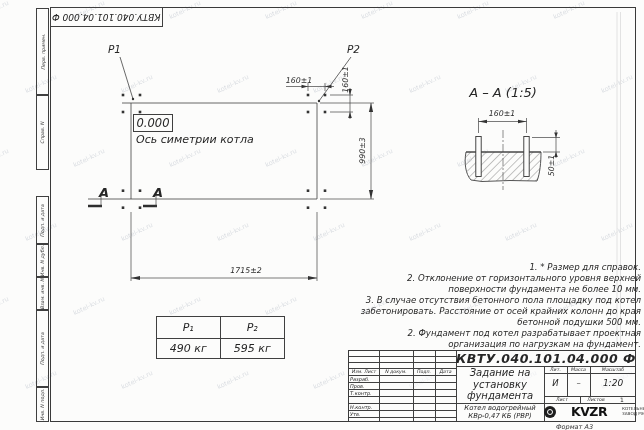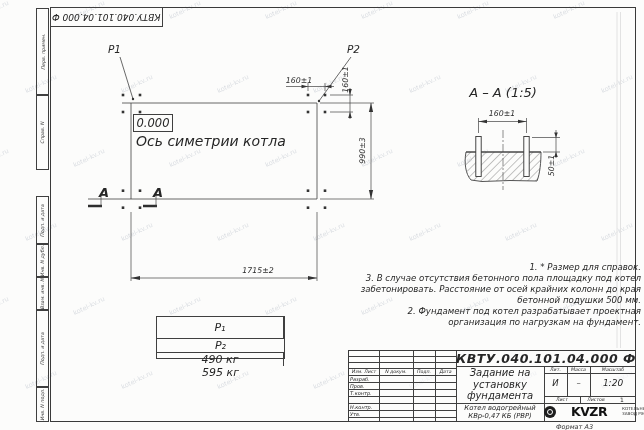--- a/index.html
+++ b/index.html
@@ -21,21 +21,21 @@
   .txt{position:absolute;z-index:5;white-space:nowrap;}
   .dim{font:italic 7.8px "DejaVu Sans",sans-serif;color:#2c2c2c;text-align:center;}
   .rot90{transform:rotate(-90deg);transform-origin:center;}
   
   #notes{position:absolute;left:349px;top:262px;width:292px;z-index:5;}
   #notes p{margin:0;font:italic 8.6px "DejaVu Sans",sans-serif;line-height:11px;
            text-indent:16px;color:#262626;text-align:right;}
   
   .ptable{position:absolute;left:156px;top:316px;width:129px;height:43px;z-index:5;
           border:0.9px solid #3f3f3f;box-sizing:border-box;display:grid;
-          grid-template-columns:1fr;grid-template-rows:22px 1fr;}
+          grid-template-columns:1fr 1fr;grid-template-rows:22px 1fr;}
   .ptable div{display:flex;align-items:center;justify-content:center;
               border-right:0.9px solid #3f3f3f;border-bottom:0.9px solid #3f3f3f;
               font:italic 11px "DejaVu Sans",sans-serif;}
   .ptable div:nth-child(2n){border-right:none;}
   .ptable div:nth-child(3),.ptable div:nth-child(4){border-bottom:none;}
   
   .tb{position:absolute;left:348px;top:350px;width:288px;height:72px;
       border:1.1px solid #3a3a3a;box-sizing:border-box;z-index:6;background:rgba(252,252,251,.6);}
   .tb .hl{position:absolute;height:0.8px;background:#3f3f3f;}
   .tb .vl{position:absolute;width:0.8px;background:#3f3f3f;}
@@ -198,43 +198,44 @@
   <div class="box sideStamp" style="left:36px;top:387px;width:13px;height:35px;">
       <span>Инв. N подл.</span>
     </div>
 
   <div class="txt it" style="left:108px;top:43px;font-size:10.5px;">P1</div>
   <div class="txt it" style="left:347px;top:43px;font-size:10.5px;">P2</div>
 
   <div class="box" style="left:133px;top:114px;width:40px;height:18px;display:flex;align-items:center;justify-content:center;z-index:5;">
     <span class="it" style="font-size:11.5px;">0.000</span>
   </div>
-  <div class="txt it" style="left:136px;top:133px;font-size:14px;">Ось симетрии котла</div>
+  <div class="txt it" style="left:136px;top:133px;font-size:11px;">Ось симетрии котла</div>
 
   <div class="txt it" style="left:99px;top:185px;font-size:13px;font-weight:bold;">А</div>
   <div class="txt it" style="left:153px;top:185px;font-size:13px;font-weight:bold;">А</div>
 
-  <div class="txt dim" style="left:228px;top:266px;width:60px;">1715±2</div>
+  <div class="txt dim" style="left:216px;top:266px;width:60px;">1715±2</div>
   <div class="txt dim rot90" style="left:347px;top:146px;width:30px;">990±3</div>
   <div class="txt dim" style="left:283px;top:76px;width:32px;">160±1</div>
   <div class="txt dim rot90" style="left:330px;top:75px;width:30px;">160±1</div>
 
   <div class="txt it" style="left:460px;top:85px;width:86px;text-align:center;font-size:13px;">А – А (1:5)</div>
   <div class="txt dim" style="left:487px;top:109px;width:30px;">160±1</div>
   <div class="txt dim rot90" style="left:536px;top:161px;width:30px;">50±1</div>
 
   <div class="ptable">
     <div>P₁</div>
     <div>P₂</div>
     <div>490 кг</div>
     <div>595 кг</div>
   </div>
 
   <div id="notes">
     <p>1. * Размер для справок.</p>
+    <p>2. Отклонение от горизонтального уровня верхней поверхности фундамента не более 10 мм.</p>
     <p>3. В случае отсутствия бетонного пола площадку под котел забетонировать. Расстояние от осей крайних колонн до края бетонной подушки 500 мм.</p>
     <p>2. Фундамент под котел разрабатывает проектная организация по нагрузкам на фундамент.</p>
   </div>
 
   <div class="tb">
 
     <div class="vl" style="left:107px;top:0;height:70px;"></div>
     <div class="vl" style="left:30px;top:0;height:70px;"></div>
     <div class="vl" style="left:64px;top:0;height:70px;"></div>
     <div class="vl" style="left:86px;top:0;height:70px;"></div>

